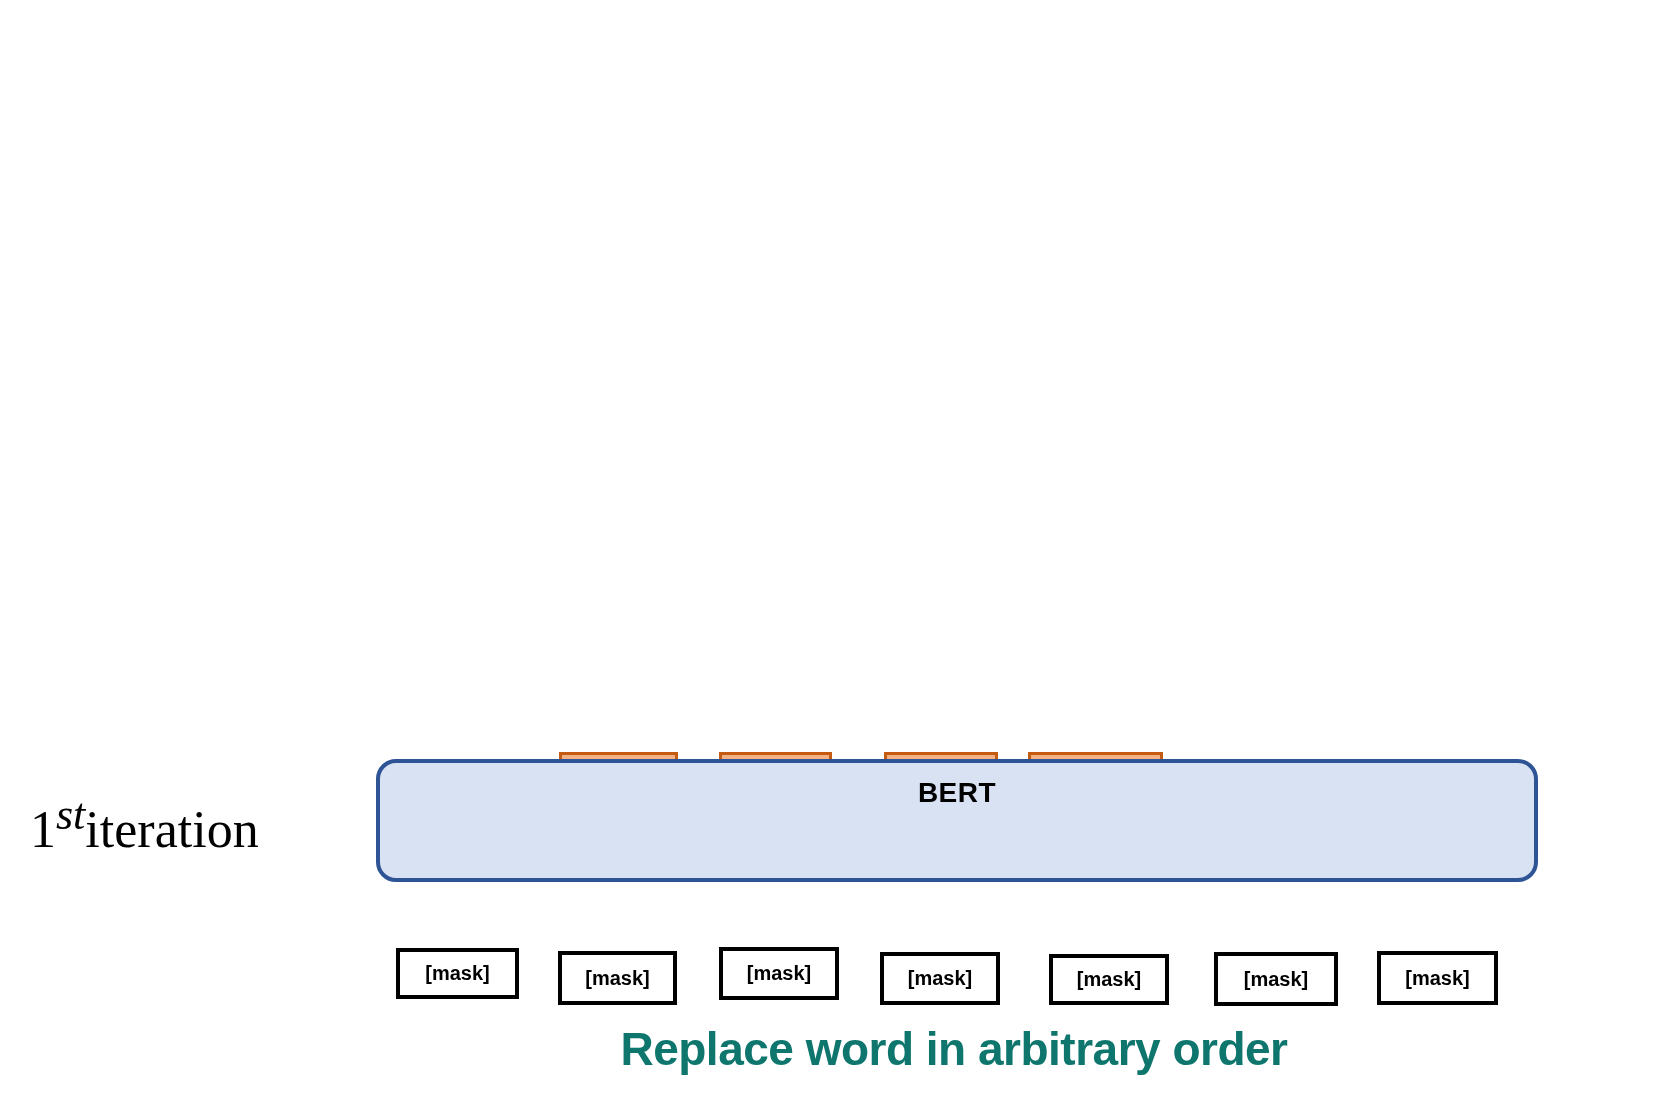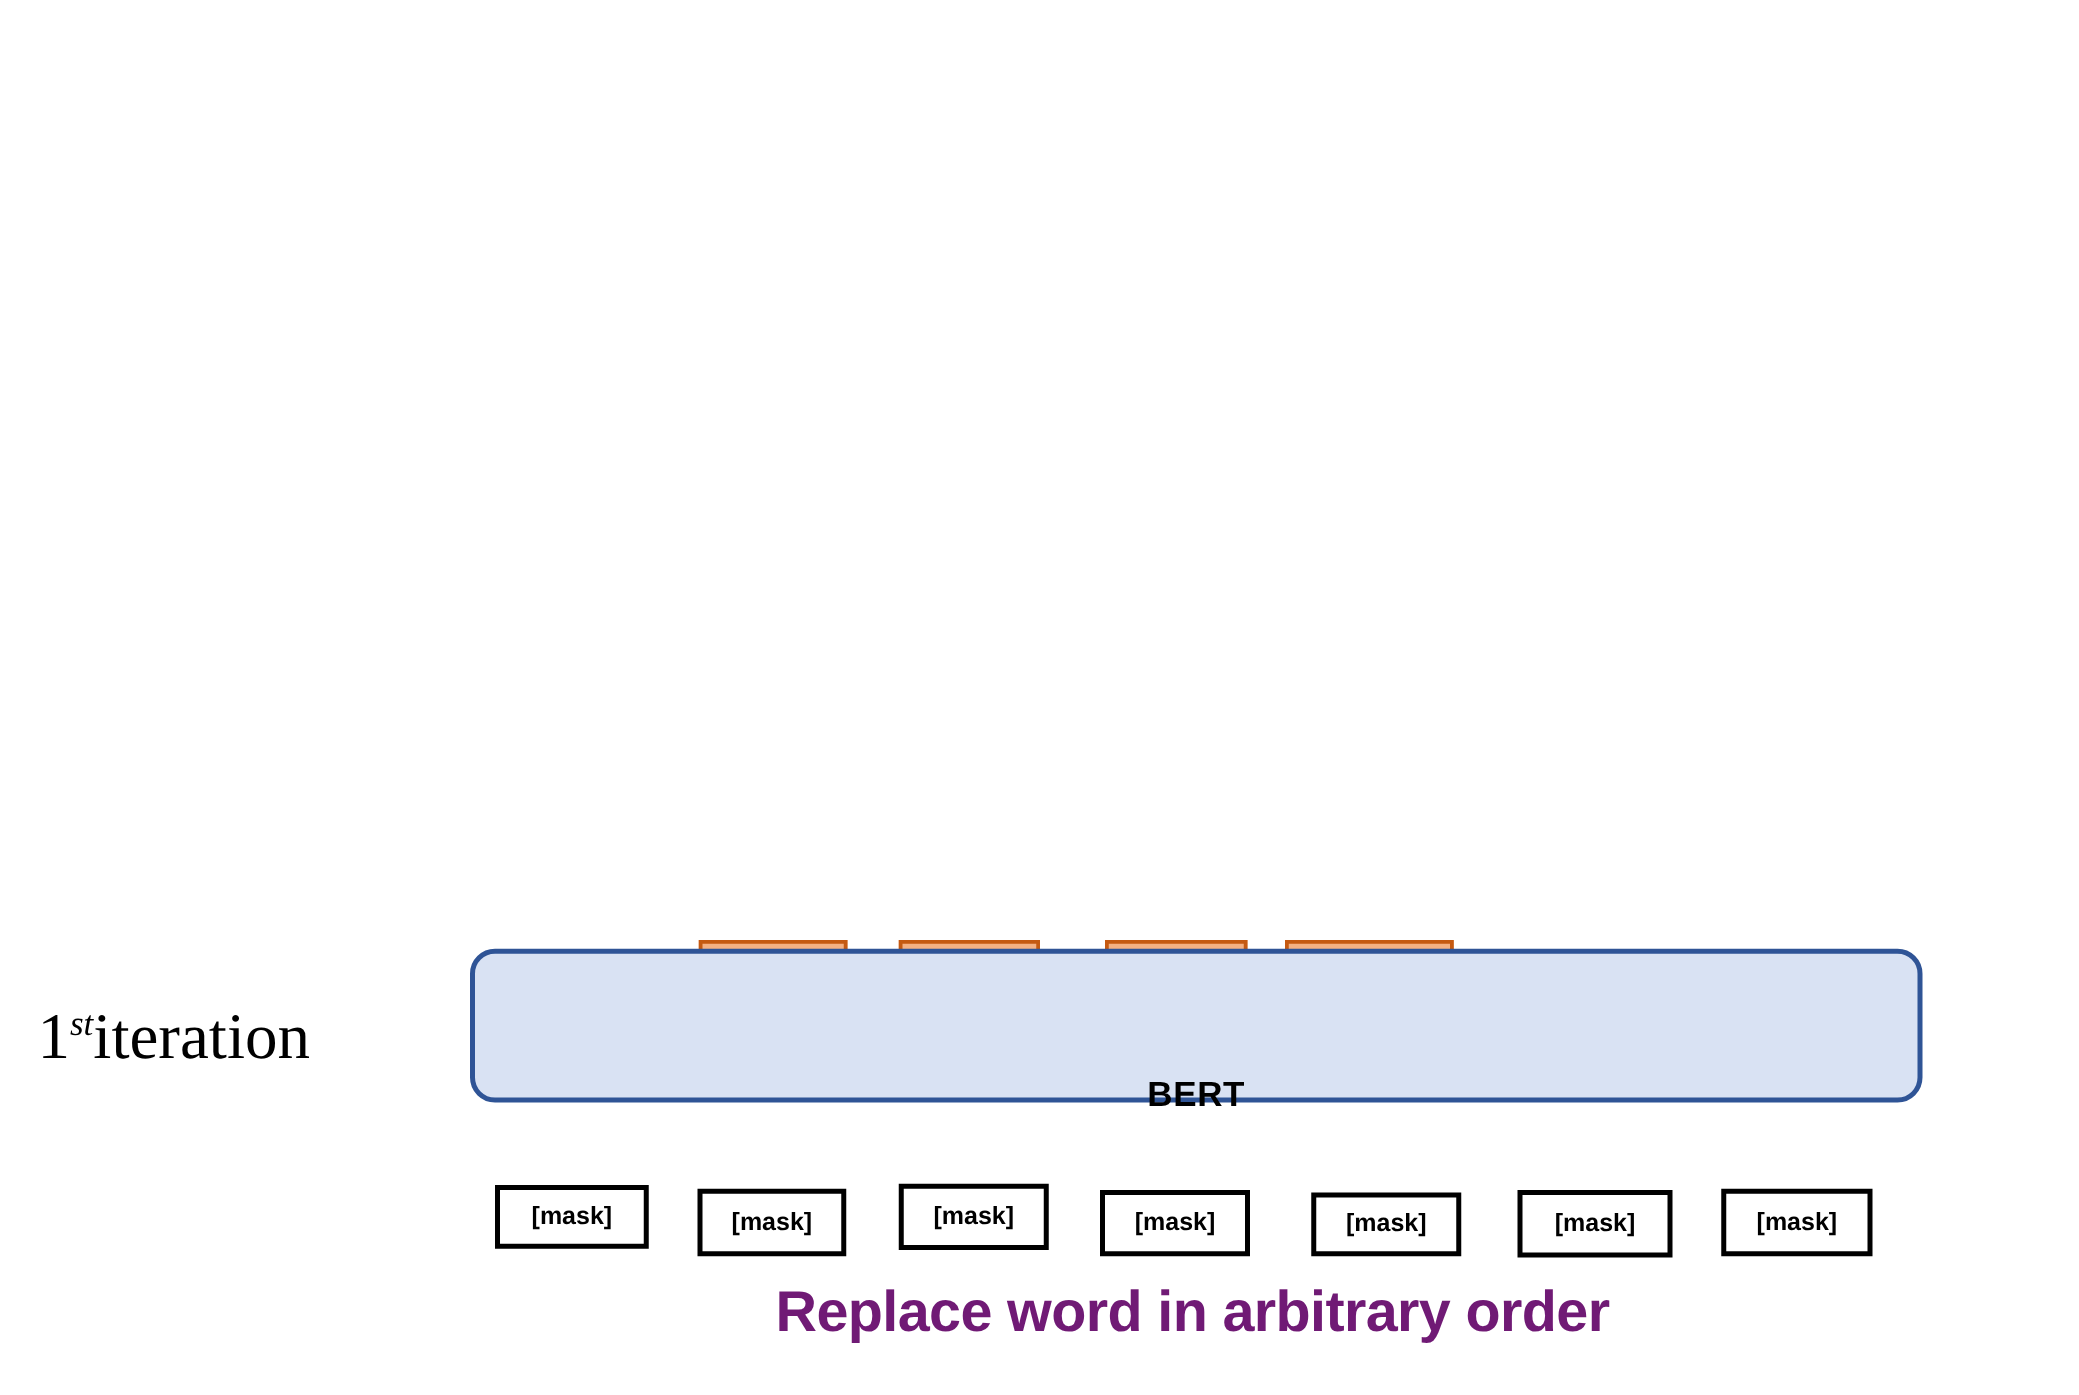--- a/index.html
+++ b/index.html
@@ -21,21 +21,21 @@
     position: absolute;
     left: 30px;
     top: 800px;
     font-family: "Liberation Serif", serif;
     font-size: 52px;
     color: #000000;
     white-space: nowrap;
   }
   .iteration-label .sup {
     font-style: italic;
-    font-size: 28px;
+    font-size: 44px;
     vertical-align: super;
     line-height: 0;
   }
   .iteration-label .rest { }
 
   
   .hidden-token {
     position: absolute;
     top: 752px;
     height: 22px;
@@ -51,21 +51,21 @@
     left: 376px;
     top: 759px;
     width: 1162px;
     height: 123px;
     background: var(--model-fill, #D9E2F3);
     border: 4px solid var(--model-border, #2F5496);
     border-radius: 20px;
     box-sizing: border-box;
     z-index: 2;
     display: flex;
-    align-items: flex-end;
+    align-items: flex-start;
     justify-content: center;
   }
   .model-box .model-name {
     font-size: 28px;
     font-weight: 600;
     color: #000000;
     letter-spacing: 0.5px;
     transform: translateY(14px);
   }
 
@@ -88,21 +88,21 @@
   
   .caption {
     position: absolute;
     left: 374px;
     top: 1022px;
     width: 1160px;
     text-align: center;
     font-size: 46px;
     font-weight: 700;
     letter-spacing: -0.5px;
-    color: #701a75;
+    color: #0f766e;
   }
 </style>
 </head>
 <body>
 
 <div class="canvas">
 
   <div class="iteration-label"><span>1</span><span class="sup">st</span><span class="rest">iteration</span></div>
 
   <div class="hidden-token" style="left:559px; width:119px;"></div>

